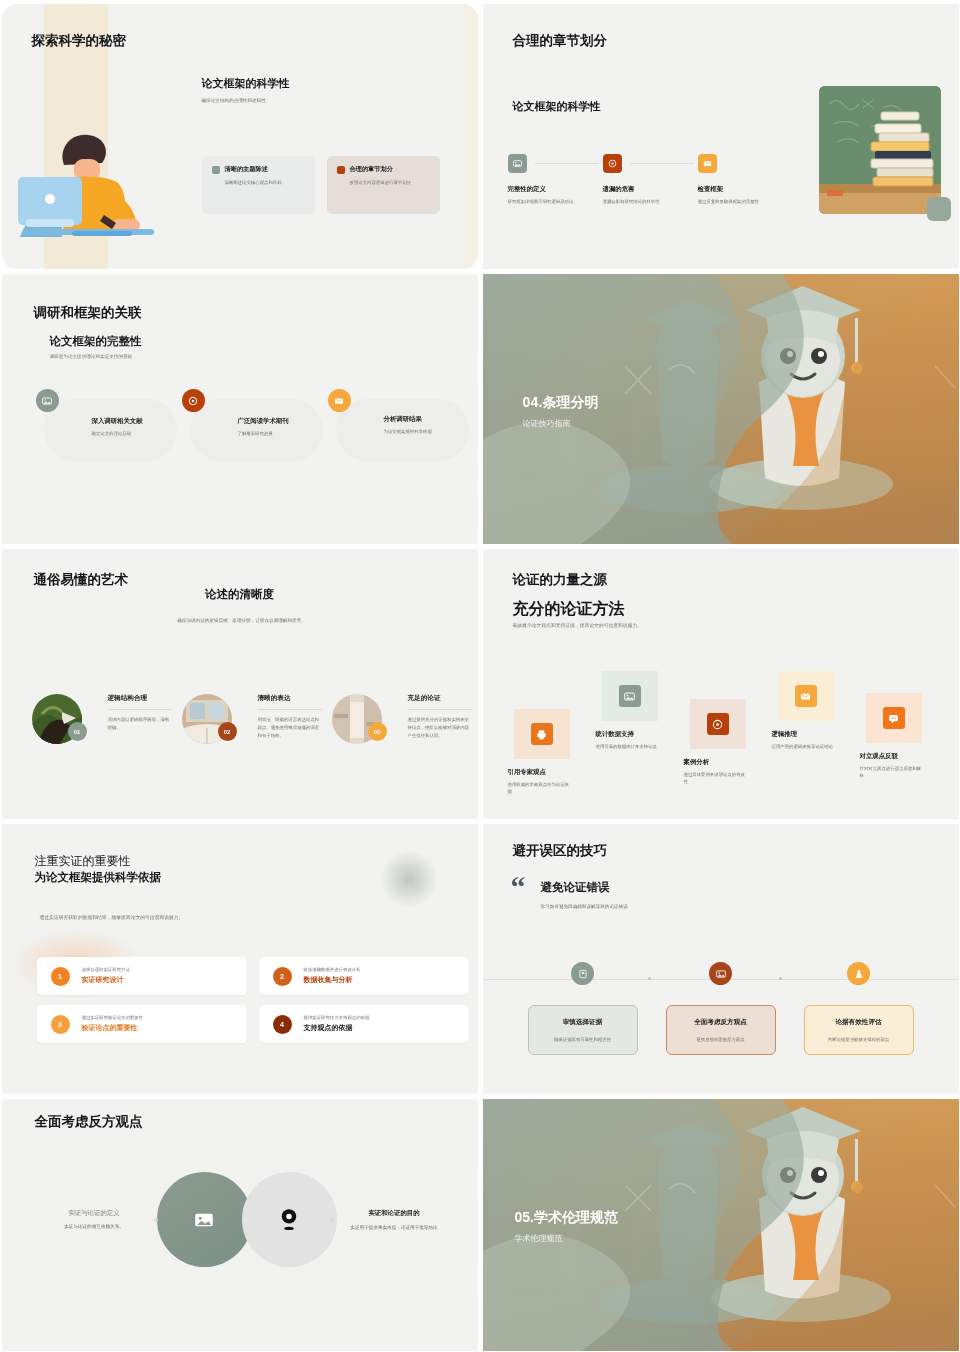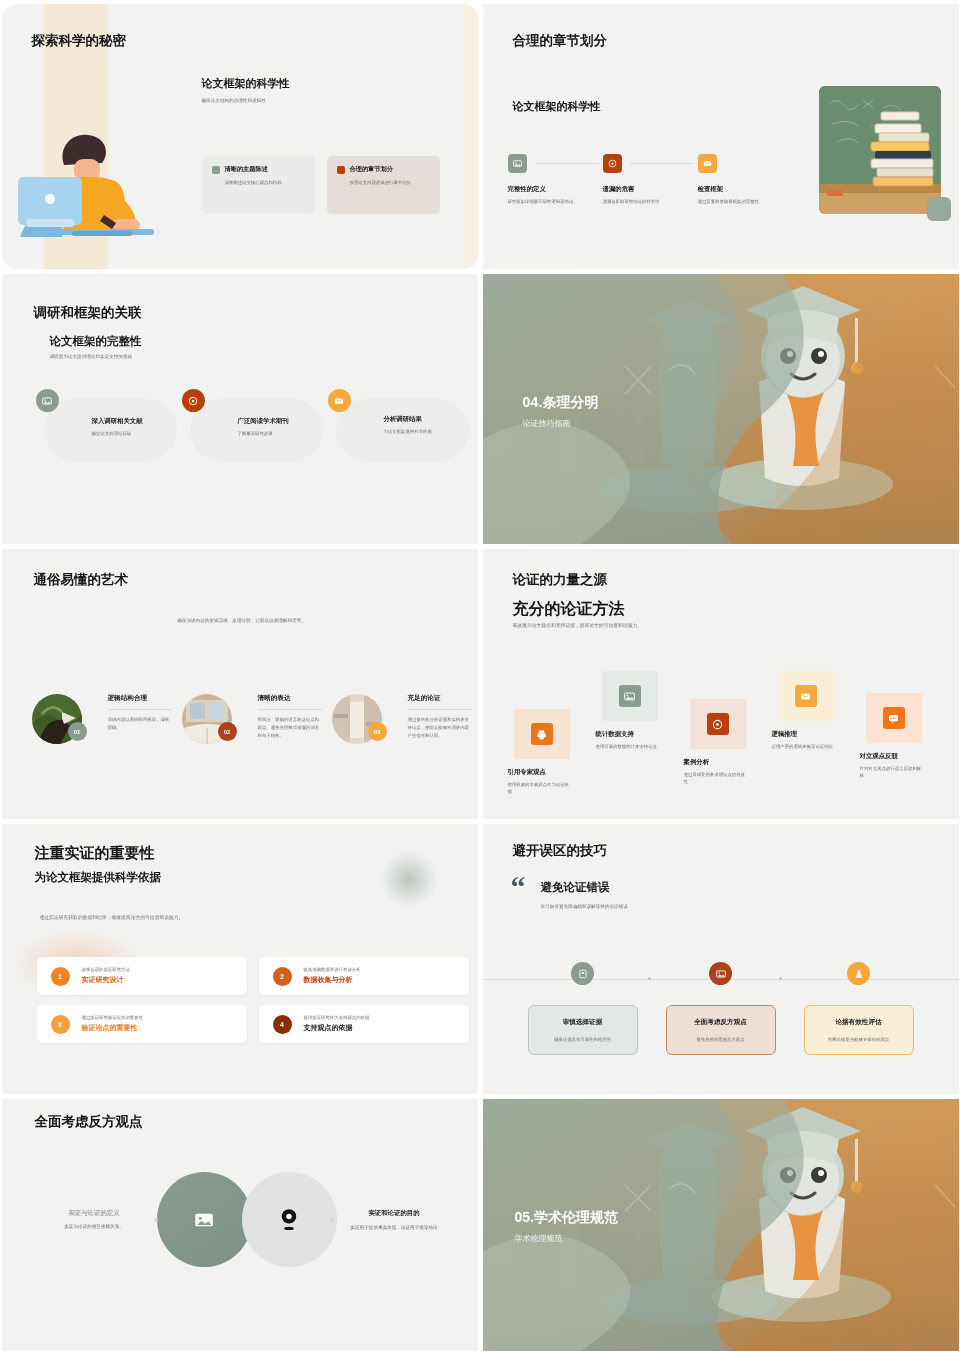--- a/index.html
+++ b/index.html
@@ -256,20 +256,21 @@
     <div style="display:flex;align-items:baseline;">
       <span style="font-size:14px;font-weight:bold;color:#ffffff;letter-spacing:.2px;">04.</span>
       <span style="font-size:14px;font-weight:bold;color:#ffffff;">条理分明</span>
     </div>
     <div style="font-size:8px;color:#f3f3f0;margin-top:6px;">论证技巧指南</div>
   </div>
 </div>
 
 <div class="slide">
   <div style="position:absolute;left:32px;top:22px;font-size:13.5px;font-weight:bold;color:#15171a;">通俗易懂的艺术</div>
+  <div style="position:absolute;left:0;right:0;top:38px;text-align:center;font-size:11.5px;font-weight:bold;color:#15171a;">论述的清晰度</div>
   <div style="position:absolute;left:160px;width:160px;top:68px;text-align:center;font-size:4.6px;color:#6f6f6f;line-height:1.8;">确保演讲内容的逻辑清晰、条理分明，让听众容易理解和接受。</div>
 
   <div style="position:absolute;left:30px;top:145px;display:flex;gap:8px;">
 
     <div style="position:relative;width:142px;display:flex;">
       <div style="width:50px;height:50px;border-radius:50%;overflow:hidden;flex:none;">
         <svg width="50" height="50" viewBox="0 0 50 50">
             <rect width="50" height="50" fill="#49692e"></rect>
             <path d="M0 30 q14 -16 26 -4 q10 10 24 -6 L50 50 L0 50Z" fill="#3c5a26"></path>
             <path d="M10 20 q10 -12 20 -2" stroke="#7e9a4e" stroke-width="3" fill="none"></path>
@@ -409,21 +410,21 @@
       <div style="font-size:6.4px;font-weight:bold;margin-top:9px;">对立观点反驳</div>
       <div style="font-size:4.4px;color:#6f6f6f;line-height:1.7;margin-top:4px;width:64px;">针对对立观点进行适当反驳和解释</div>
     </div>
   </div>
 </div>
 
 <div class="slide">
   <div style="position:absolute;left:10px;top:105px;width:130px;height:70px;border-radius:50%;background:radial-gradient(closest-side,#f6b88a,rgba(246,184,138,0));opacity:.55;"></div>
   <div style="position:absolute;right:40px;top:26px;width:58px;height:58px;border-radius:50%;background:radial-gradient(closest-side,#9daba0,rgba(157,171,160,0));opacity:.6;"></div>
 
-  <div style="position:absolute;left:33px;top:20px;font-size:15px;font-weight:bold;color:#15171a;">注重实证的重要性</div>
+  <div style="position:absolute;left:33px;top:29px;font-size:12px;font-weight:normal;color:#15171a;">注重实证的重要性</div>
   <div style="position:absolute;left:33px;top:46px;font-size:11.5px;font-weight:bold;color:#15171a;">为论文框架提供科学依据</div>
   <div style="position:absolute;left:38px;top:90px;font-size:4.8px;color:#6f6f6f;">通过实证研究获取的数据和结果，能够提高论文的可信度和说服力。</div>
 
   <div style="position:absolute;left:35px;top:133px;display:grid;grid-template-columns:210px 210px;gap:10px 12px;">
     <div style="height:38px;background:#fff;border-radius:5px;display:flex;align-items:center;padding:0 14px;box-shadow:0 1px 3px rgba(0,0,0,.05);">
       <div style="width:19px;height:19px;border-radius:50%;background:#f58220;color:#fff;font-size:7px;font-weight:bold;display:flex;align-items:center;justify-content:center;flex:none;">
         <span>1</span>
         </div>
       <div style="margin-left:12px;">
         <div style="font-size:4.4px;color:#6f6f6f;">选择合适的实证研究方法</div>

